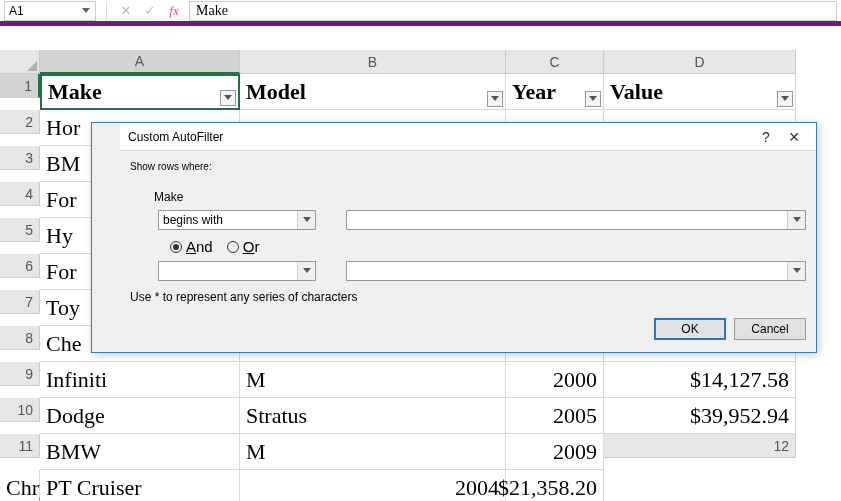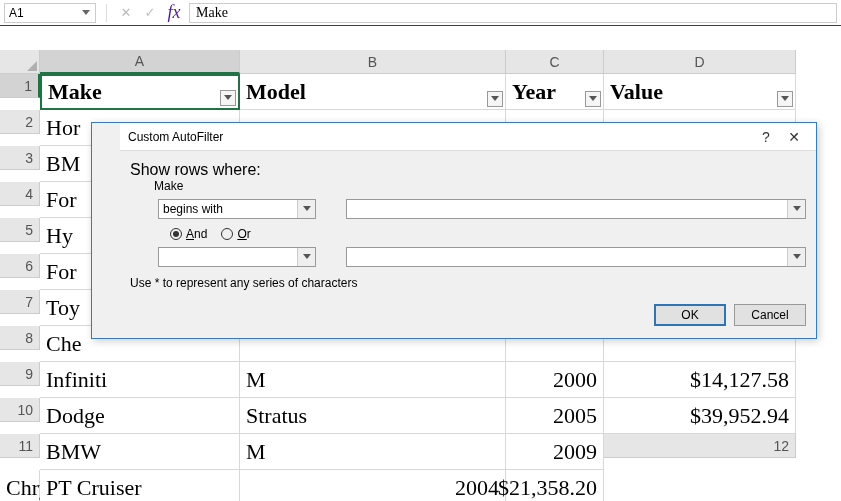--- a/index.html
+++ b/index.html
@@ -1,24 +1,24 @@
 <!DOCTYPE html>
 <html><head>
 <meta charset="utf-8">
 <style>
 * { box-sizing: border-box; margin: 0; padding: 0; }
 body { font-family: "Segoe UI", Arial, sans-serif; background: #fff; width: 841px; height: 501px; overflow: hidden; position: relative; }
 
 
-.formula-bar { display: flex; align-items: center; height: 26px; border-bottom: 1px solid #701a75; background: #fff; padding: 2px 4px; gap: 6px; }
+.formula-bar { display: flex; align-items: center; height: 26px; border-bottom: 5px solid #701a75; background: #fff; padding: 2px 4px; gap: 6px; }
 .name-box { width: 92px; height: 20px; border: 1px solid #ccc; background: #fff; display: flex; align-items: center; padding: 0 4px; font-size: 12px; position: relative; }
 .name-box-dd { position: absolute; right: 2px; top: 2px; width: 14px; height: 14px; display: flex; align-items: center; justify-content: center; }
 .fb-sep { width: 1px; height: 18px; background: #ddd; margin: 0 4px; }
 .fb-icon { width: 18px; height: 18px; display: flex; align-items: center; justify-content: center; color: #bbb; font-size: 13px; }
-.fx { font-style: italic; font-family: Georgia, serif; color: #4c1d95; font-size: 18px; }
+.fx { font-style: italic; font-family: Georgia, serif; color: #ec4899; font-size: 13px; }
 .formula-input { flex: 1; height: 20px; border: 1px solid #ccc; padding: 0 6px; font-size: 14px; display: flex; align-items: center; font-family: Georgia, serif; }
 
 
 .blank-strip { height: 24px; background: #fff; }
 
 
 .grid { display: grid; grid-template-columns: 40px 200px 266px 98px 192px; }
 .colhdr, .rowhdr { background: #e6e6e6; border-right: 1px solid #ccc; border-bottom: 1px solid #ccc; font-size: 14px; color: #555; display: flex; align-items: center; justify-content: center; height: 24px; }
 .corner { background: #e6e6e6; border-right: 1px solid #ccc; border-bottom: 1px solid #ccc; height: 24px; position: relative; }
 .corner::after { content:''; position:absolute; right:2px; bottom:2px; width:0; height:0; border-style:solid; border-width:0 0 10px 10px; border-color: transparent transparent #b0b0b0 transparent; }
@@ -31,28 +31,28 @@
 .filter-btn svg { width: 8px; height: 6px; }
 .colhdr.active { background: #d3d3d3; border-bottom: 2px solid #217346; }
 .rowhdr.active { background: #d3d3d3; border-right: 2px solid #217346; }
 
 
 .dialog { position: absolute; left: 91px; top: 122px; width: 726px; background: #f0f0f0; border: 1px solid #3a7ab8; box-shadow: 2px 2px 8px rgba(0,0,0,0.2); font-size: 12px; padding-left: 28px; }
 .dlg-title { height: 28px; background: #fff; border-bottom: 1px solid #ddd; display: flex; align-items: center; padding: 0 8px; }
 .dlg-title-text { flex: 1; font-size: 12px; }
 .dlg-title-btn { width: 28px; height: 20px; display: flex; align-items: center; justify-content: center; font-size: 14px; color: #333; }
 .dlg-body { padding: 10px 10px 4px 10px; }
-.dlg-label { font-size: 16px; margin-bottom: 0; }
+.dlg-label { font-size: 10px; margin-bottom: 18px; }
 .dlg-sublabel { font-size: 12px; margin-left: 24px; margin-bottom: 6px; }
 .dlg-row { display: flex; gap: 30px; margin-left: 28px; margin-bottom: 8px; align-items: center; }
 .combo { height: 20px; border: 1px solid #999; background: #fff; position: relative; display: flex; align-items: center; padding: 0 4px; font-size: 12px; }
 .combo-dd { position: absolute; right: 0; top: 0; width: 18px; height: 100%; border-left: 1px solid #ccc; background: #efefef; display: flex; align-items: center; justify-content: center; }
 .combo1 { width: 158px; }
 .combo2 { flex: 1; }
-.radio-row { display: flex; gap: 14px; margin-left: 40px; margin-bottom: 6px; align-items: center; font-size: 12px; }
+.radio-row { display: flex; gap: 14px; margin-left: 40px; margin-bottom: 6px; align-items: center; font-size: 15px; }
 .radio { display: flex; align-items: center; gap: 4px; }
 .radio-circle { width: 12px; height: 12px; border: 1px solid #333; border-radius: 50%; display: flex; align-items: center; justify-content: center; }
 .radio-dot { width: 6px; height: 6px; background: #333; border-radius: 50%; }
 .hint { font-size: 12px; margin-top: 6px; line-height: 1.4; }
 .dlg-footer { display: flex; justify-content: flex-end; gap: 8px; padding: 8px 10px 12px; }
 .btn { width: 72px; height: 22px; border: 1px solid #999; background: #e1e1e1; font-size: 12px; display: flex; align-items: center; justify-content: center; }
 .btn.primary { border: 2px solid #2e75b6; background: #e1e1e1; }
 .underline-letter { text-decoration: underline; }
 </style>
 </head>

